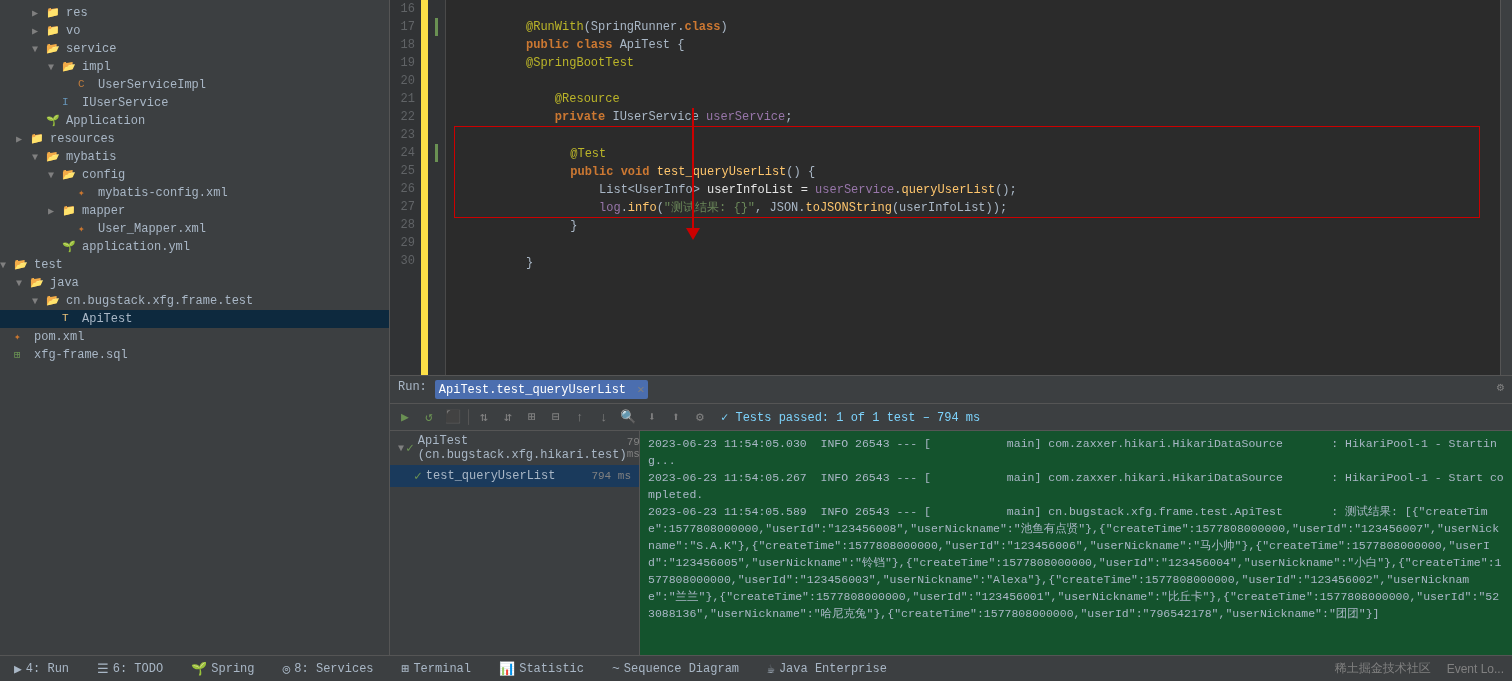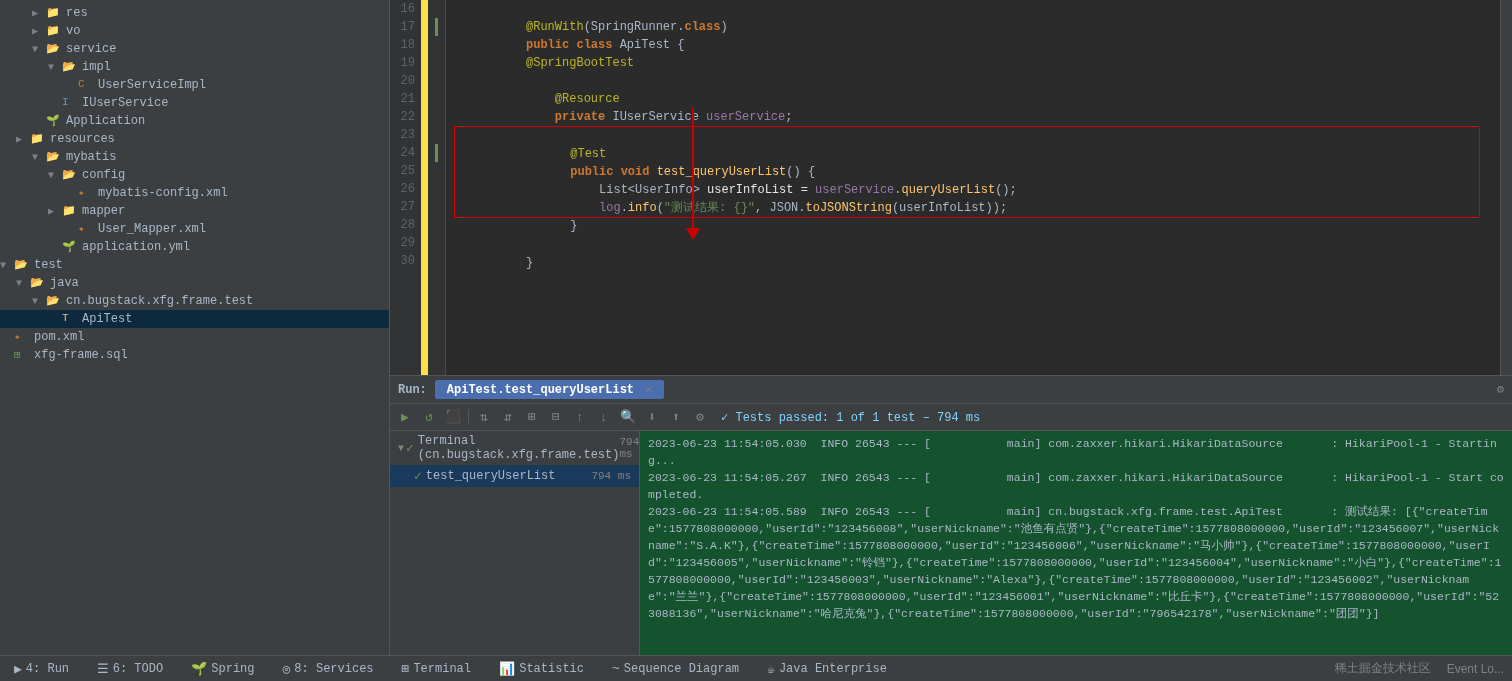--- a/index.html
+++ b/index.html
@@ -91,35 +91,33 @@
       border-top: 1px solid #555;
       display: flex;
       flex-direction: column;
     }
 
     .run-header {
       background: #3c3f41;
       border-bottom: 1px solid #555;
       padding: 4px 8px;
       display: flex;
-      align-items: center;
       gap: 8px;
       flex-shrink: 0;
-      font-weight: bold;
     }
 
     .run-label {
       color: #a9b7c6;
       font-size: 12px;
     }
 
     .run-tab {
       background: #4b6eaf;
       color: #ffffff;
-      padding: 2px 12px;
+      padding: 2px 4px;
       font-size: 12px;
       border-radius: 2px;
       cursor: pointer;
     }
 
     .run-tab-x {
       color: #808080;
       margin-left: 4px;
       cursor: pointer;
     }
@@ -591,21 +589,21 @@
         <div class="toolbar-btn">⚙</div>
         <div class="tests-passed">✓ Tests passed: 1 of 1 test – 794 ms</div>
       </div>
 
       <div class="run-panel">
 
         <div class="test-tree">
           <div class="test-item">
             <span style="color:#808080; margin-right:2px; font-size:10px;">▼</span>
             <span class="test-pass">✓</span>
-            <span>Terminal (cn.bugstack.xfg.frame.test)</span>
+            <span>ApiTest (cn.bugstack.xfg.hikari.test)</span>
             <span class="test-time">794 ms</span>
           </div>
           <div class="test-item selected" style="padding-left: 24px; background:#1a3a5c;">
             <span class="test-pass">✓</span>
             <span>test_queryUserList</span>
             <span class="test-time">794 ms</span>
           </div>
         </div>
 
         <div class="console-output">

